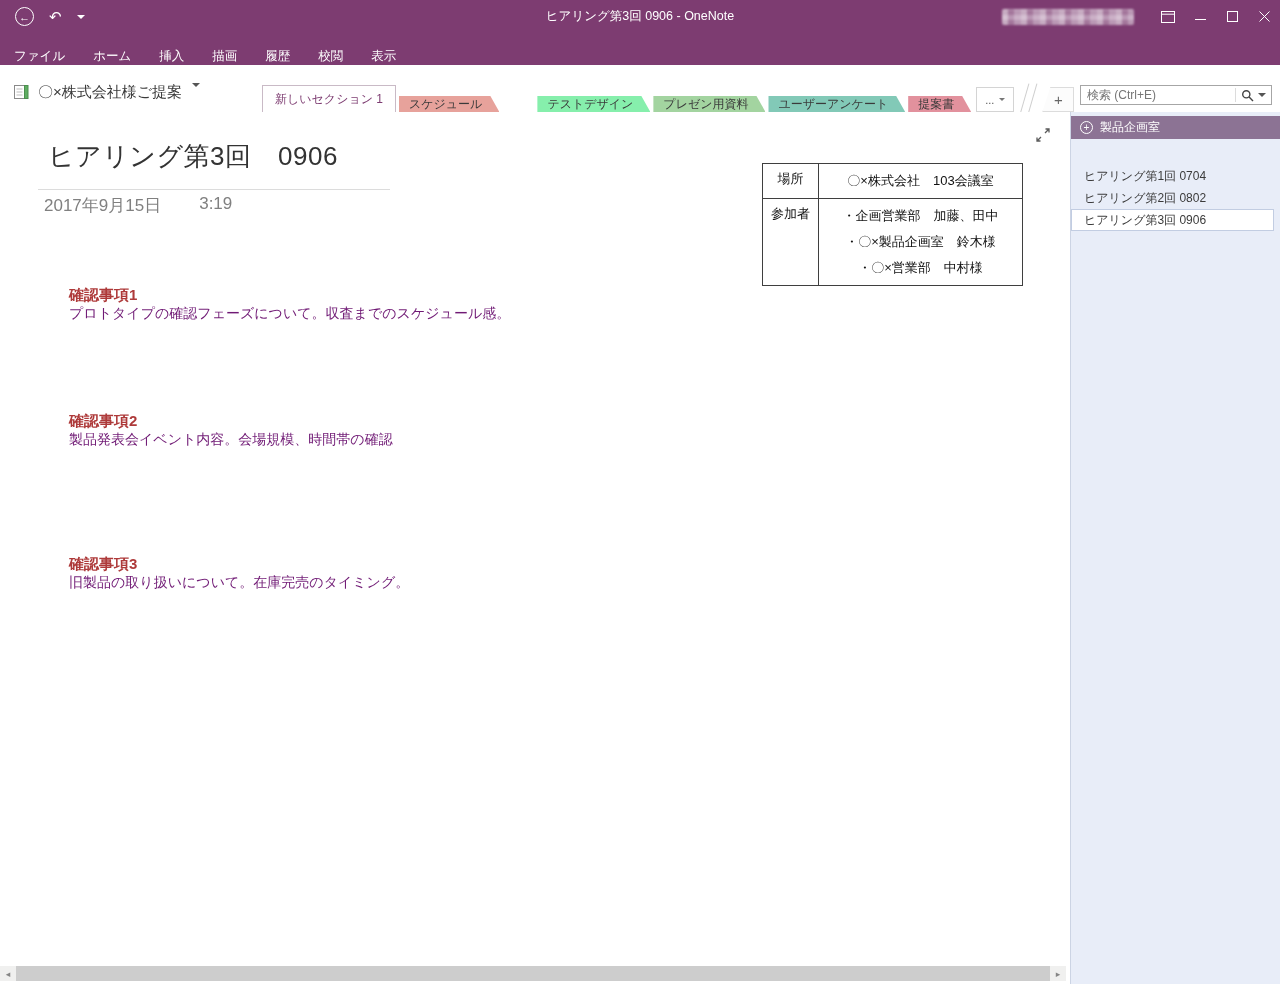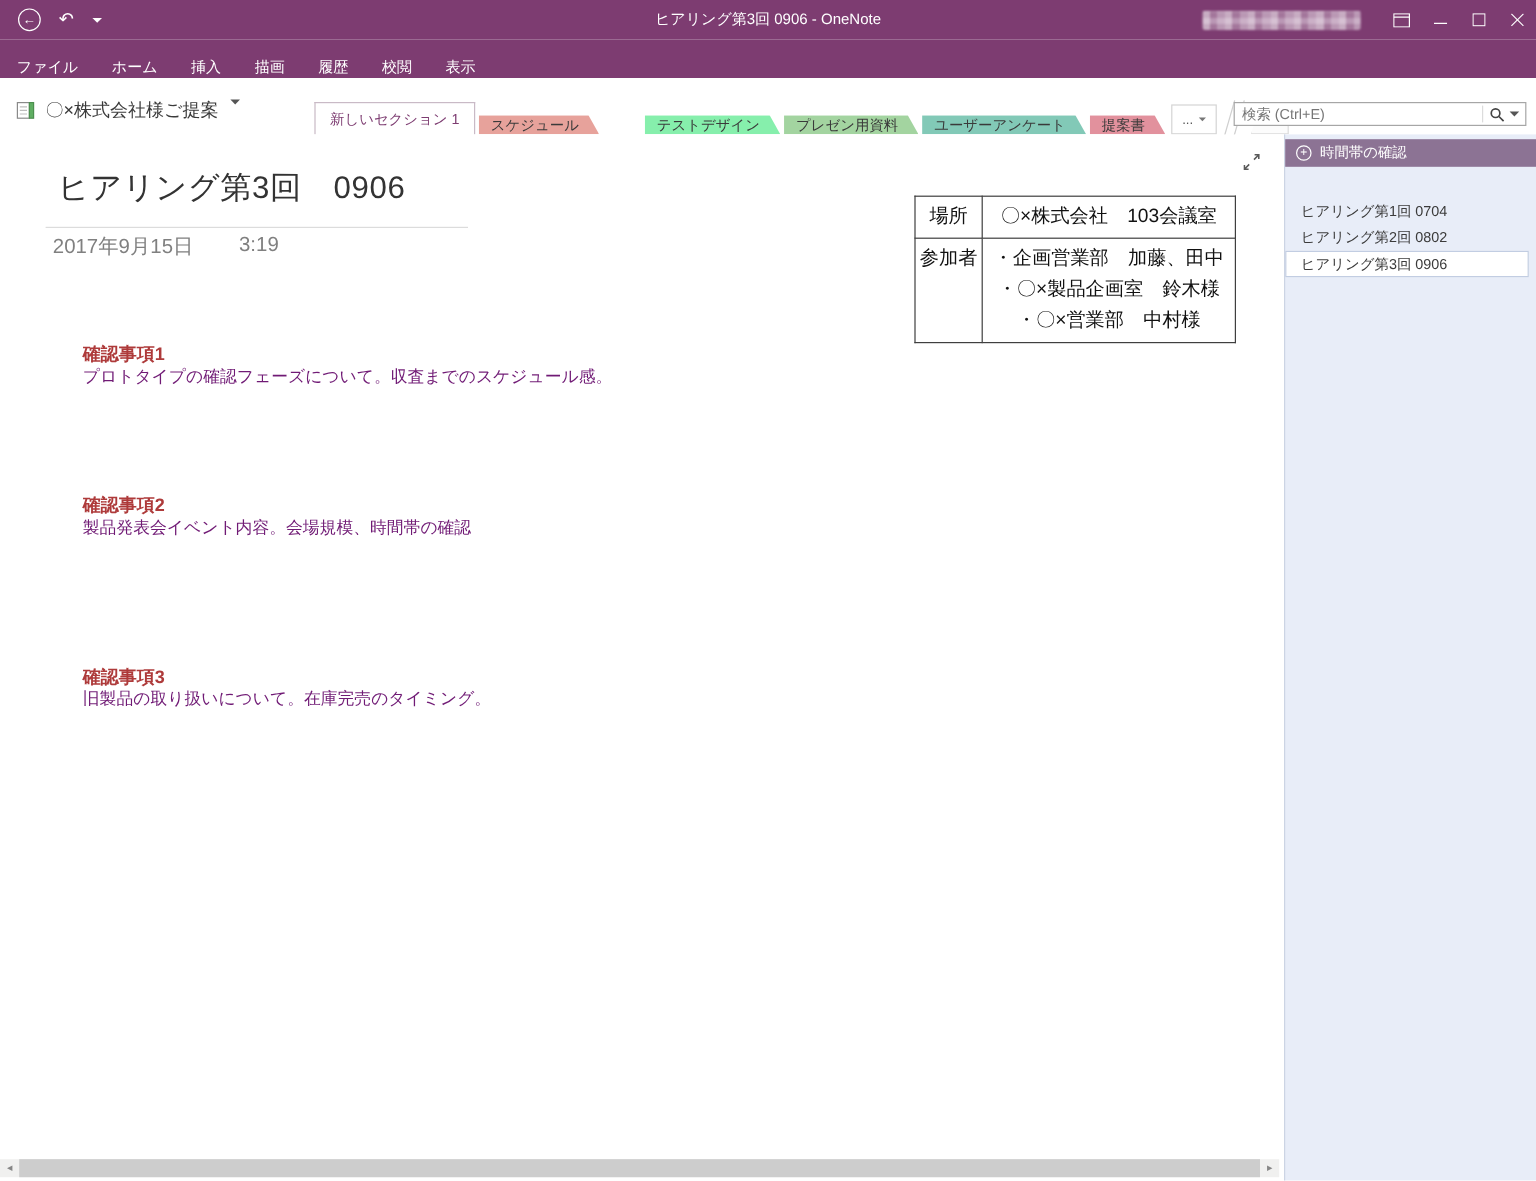--- a/index.html
+++ b/index.html
@@ -35,33 +35,33 @@
   .tab { height:16px; display:flex; align-items:center; font-size:12px; color:#3a3a3a; padding:0 17px 0 10px; margin-right:3px;
          clip-path: polygon(0 0, calc(100% - 9px) 0, 100% 100%, 0 100%); }
   .tab.active { clip-path:none; background:#fff; border:1px solid #c9bac6; border-bottom:none; color:#7d3c71; padding:0 12px; height:27px; }
   .tab-overflow { height:25px; border:1px solid #d4d4d4; background:#fff; display:flex; align-items:center; gap:5px; padding:0 8px; font-size:11px; color:#555; margin-left:2px; }
   .tab-overflow .caret-down { border-left-width:3.5px; border-right-width:3.5px; border-top-width:3.5px; color:#777; }
   .tab-slashes { width:20px; height:26px; position:relative; margin:0 4px; }
   .slash { position:absolute; width:1px; height:32px; background:#cfcfcf; transform:rotate(16deg); top:-3px; }
   .slash.s1 { left:6px; } .slash.s2 { left:14px; }
   .tab-add { height:25px; width:32px; border:1px solid #dcdcdc; background:#fcfcfc; display:flex; align-items:center; justify-content:center; color:#666; font-size:15px; clip-path: polygon(8px 0, 100% 0, 100% 100%, 0 100%); }
 
-  .searchbox { position:absolute; right:8px; top:20px; width:244px; height:20px; border:1px solid #a6a6a6; background:#fff; display:flex; align-items:center; }
+  .searchbox { position:absolute; right:8px; top:20px; width:192px; height:20px; border:1px solid #a6a6a6; background:#fff; display:flex; align-items:center; }
   .search-input { flex:1; border:none; outline:none; font-size:12px; color:#444; padding:0 6px; font-family:inherit; background:transparent; min-width:0; }
   .search-input::placeholder { color:#767676; opacity:1; }
   .search-right { display:flex; align-items:center; gap:4px; padding:0 5px; border-left:1px solid #dcdcdc; height:14px; color:#555; }
 
   
   .content { position:absolute; top:112px; left:0; width:1068px; bottom:0; background:#fff; }
   .expand-btn { position:absolute; top:14px; right:16px; width:18px; height:18px; display:flex; align-items:center; justify-content:center; }
   .page-title-wrap { position:absolute; left:38px; top:27px; width:352px; border-bottom:1px solid #dcdcdc; padding:0 0 15px 10px; }
   .page-title { font-size:26px; color:#333; font-weight:400; letter-spacing:.5px; }
   .page-date { position:absolute; left:44px; top:82px; font-size:17px; color:#808080; display:flex; gap:38px; }
 
-  .info-table { position:absolute; left:762px; top:51px; border-collapse:collapse; font-size:16px; color:#111; background:#fff; }
+  .info-table { position:absolute; left:762px; top:51px; border-collapse:collapse; font-size:13px; color:#111; background:#fff; }
   .info-table td { border:1px solid #3f3f3f; vertical-align:top; }
   .info-label { width:56px; text-align:center; padding:6px 3px; }
   .info-content { width:204px; padding:4px 9px;text-align:center; }
   .info-line { line-height:26px; white-space:nowrap; }
 
   .note { position:absolute; left:69px; }
   .note-0 { top:174px; } .note-1 { top:300px; } .note-2 { top:443px; }
   .note-h { font-size:15px; font-weight:bold; color:#ae3a3a; }
   .note-b { font-size:14px; color:#701a75; white-space:nowrap; }
 
@@ -229,21 +229,21 @@
       <div class="hs-thumb"></div>
       <div class="hs-btn">
           <span>▸</span>
         </div>
     </div>
   </div>
 
   <div class="pagepane">
     <div class="pp-header">
       <span class="pp-plus">+</span>
-      <span>時間帯の確認</span>
+      <span>製品企画室</span>
     </div>
     <div class="pp-list">
       <div class="pp-item">ヒアリング第1回  0704</div>
       <div class="pp-item">ヒアリング第2回  0802</div>
       <div class="pp-item selected">ヒアリング第3回  0906</div>
     </div>
   </div>
 
 </div>
 

